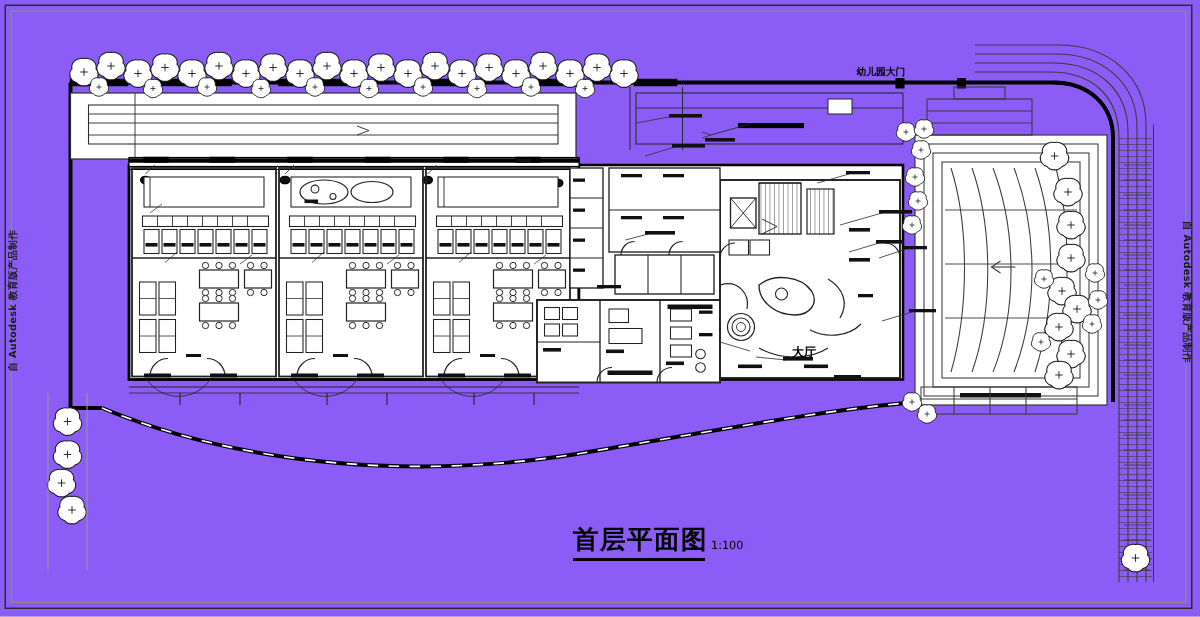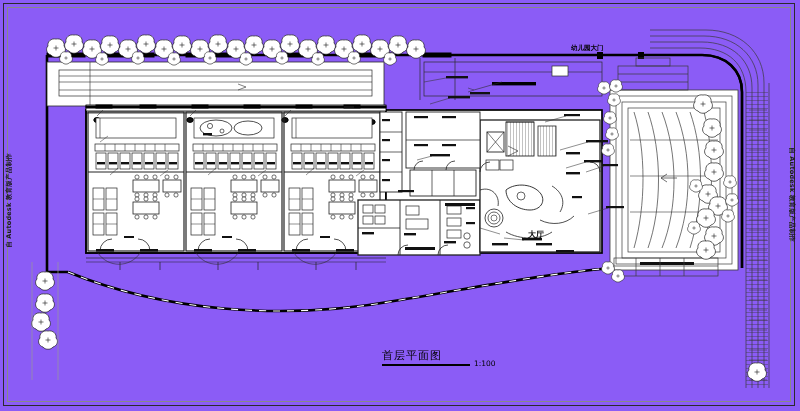--- a/index.html
+++ b/index.html
@@ -12,21 +12,21 @@
          border:1px solid #888;box-sizing:border-box;}
   .wm{position:absolute;color:#1a1a1a;font-size:6.5px;letter-spacing:.2px;
       white-space:nowrap;font-weight:bold;font-family:"DejaVu Sans",sans-serif;}
   .wm.left{left:-46px;top:196px;width:110px;transform:rotate(-90deg);
            transform-origin:center center;text-align:center;}
   .wm.right{left:736px;top:190px;width:110px;transform:rotate(90deg);
            transform-origin:center center;text-align:center;}
   svg{position:absolute;left:0;top:0;}
   .lbl{position:absolute;color:#000;white-space:nowrap;}
   #title-block{position:absolute;left:382px;top:348px;}
-  #title-cn{font-size:11px;font-weight:normal;letter-spacing:1px;color:#000;
+  #title-cn{font-size:17px;font-weight:bold;letter-spacing:1px;color:#000;
             font-family:"DejaVu Sans",sans-serif;}
   #title-rule{width:88px;height:2.2px;background:#000;margin-top:1px;}
   #title-scale{position:absolute;left:92px;top:11px;font-size:7.5px;font-weight:normal;}
   #lbl-gate{left:571px;top:44px;font-size:6.5px;font-weight:bold;}
   #lbl-hall{left:528px;top:196px;font-size:8px;font-weight:bold;margin-top:33px;}
 </style>
 </head>
 <body>
 
 <div id="sheet">

